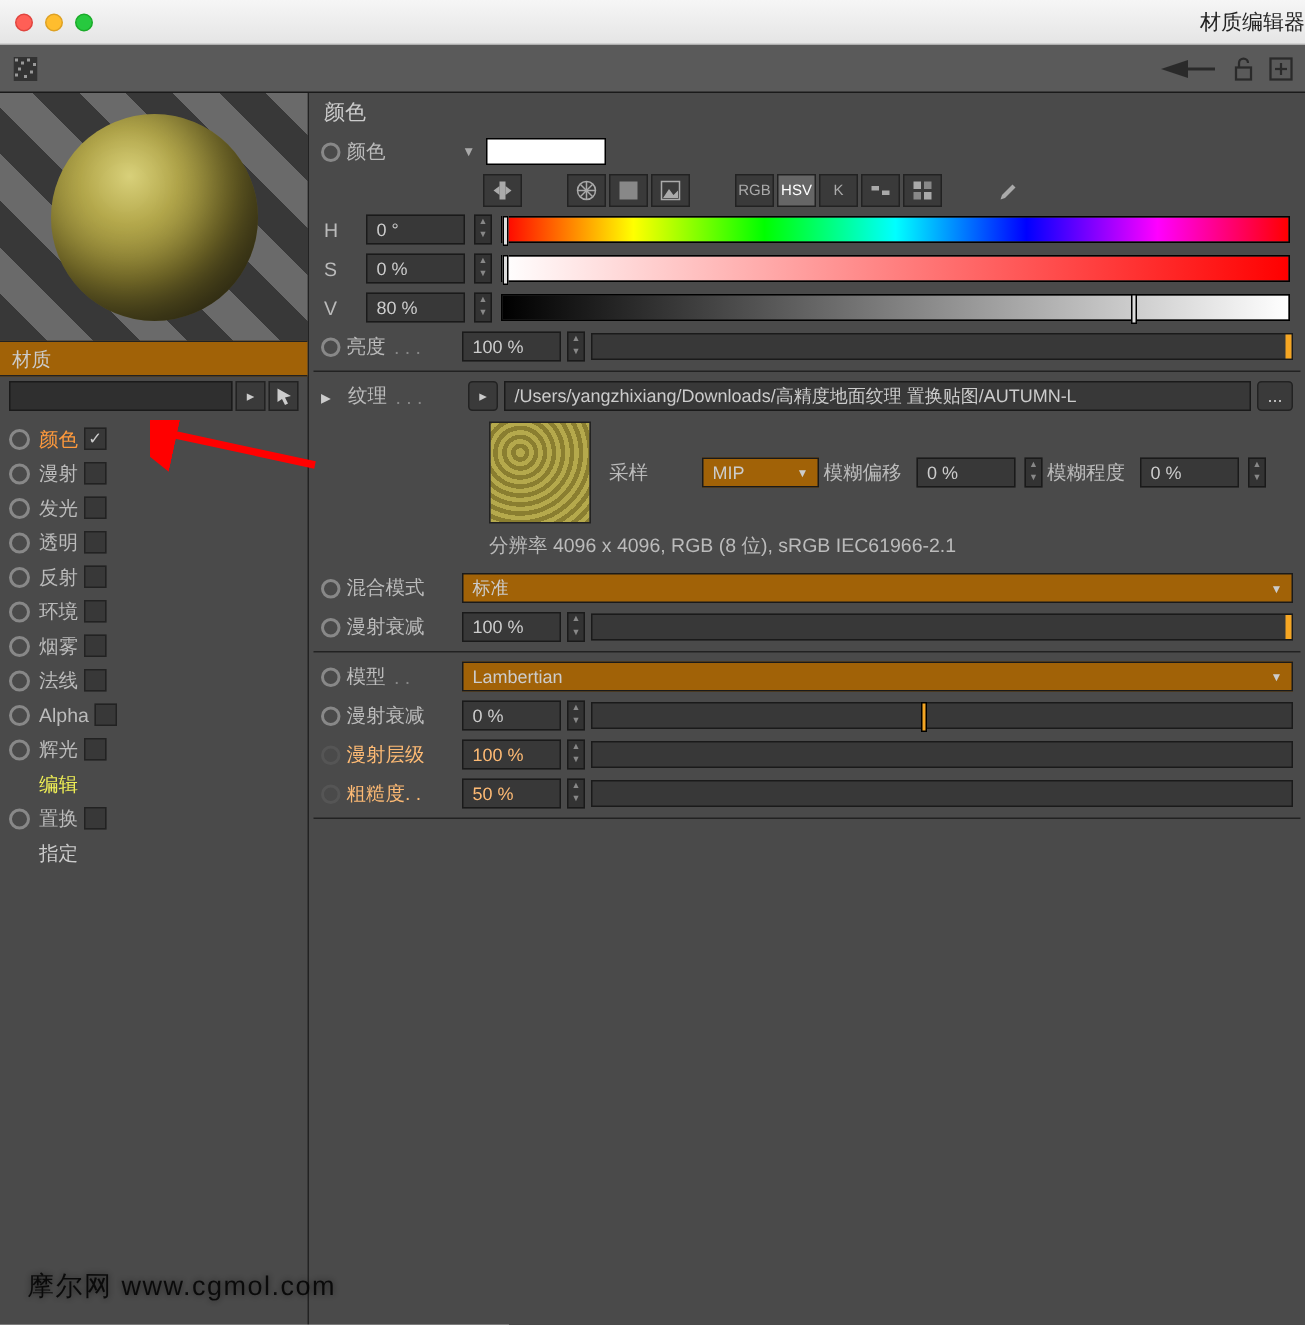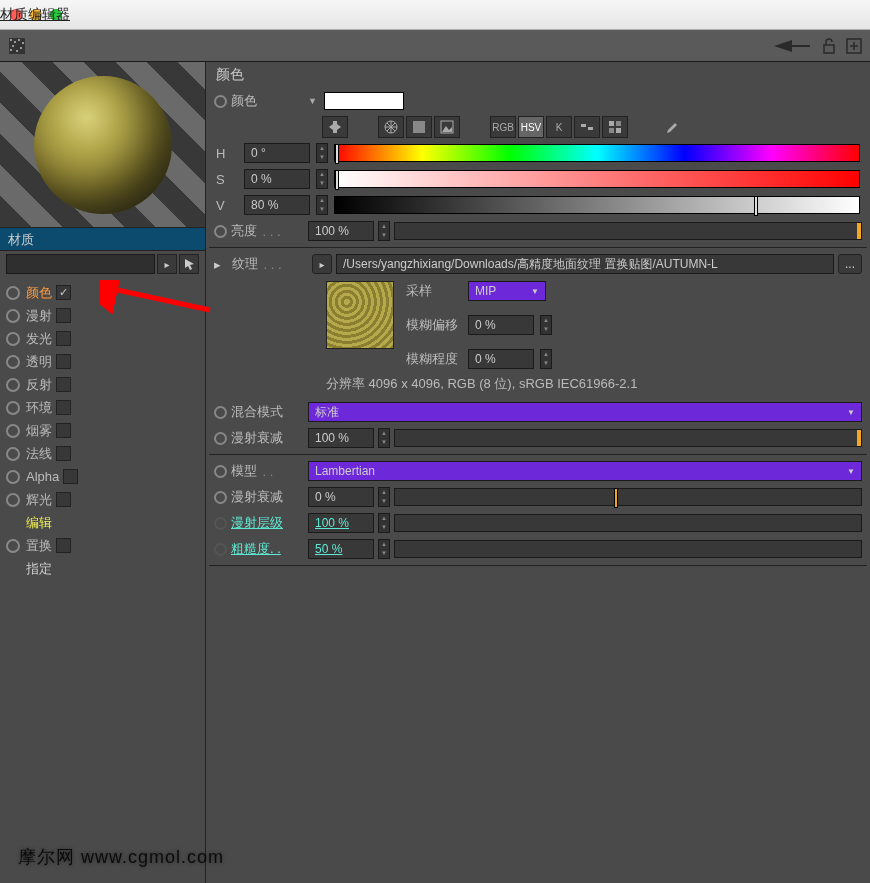--- a/index.html
+++ b/index.html
@@ -4,33 +4,33 @@
 <style>
 * { box-sizing: border-box; margin: 0; padding: 0; font-family: "Helvetica Neue", Arial, sans-serif; }
 body { width: 870px; height: 883px; background: #fff; position: relative; overflow: hidden; }
 
 .titlebar { height: 30px; background: linear-gradient(#f6f6f6,#e5e5e5); border-bottom: 1px solid #b0b0b0; display: flex; align-items: center; padding: 0 10px; position: relative; }
 .traffic { display: flex; gap: 8px; }
 .dot { width: 12px; height: 12px; border-radius: 50%; }
 .dot.red { background: #ff5f56; border: 1px solid #e0443e; }
 .dot.yellow { background: #ffbd2e; border: 1px solid #dea123; }
 .dot.green { background: #27c93f; border: 1px solid #1aab29; }
-.title { position: absolute; left: 0; right: 0; text-align: left; font-size: 14px; color: #222; font-weight: 500; text-decoration: underline; }
+.title { position: absolute; left: 0; right: 0; text-align: right; font-size: 14px; color: #222; font-weight: 500; }
 
 .toolbar { height: 32px; background: #5a5a5a; border-bottom: 1px solid #1a1a1a; display: flex; align-items: center; justify-content: space-between; padding: 0 8px; }
 .tbicon { width: 18px; height: 18px; display: flex; align-items: center; justify-content: center; color: #333; }
 .tbright { display: flex; gap: 10px; align-items: center; }
 
 .main { display: flex; height: calc(883px - 30px - 32px); background: #4a4a4a; }
 
 .sidebar { width: 206px; background: #4a4a4a; border-right: 1px solid #222; display: flex; flex-direction: column; }
 .preview { height: 165px; background: repeating-linear-gradient(45deg,#383838 0 22px,#6a6a6a 22px 44px); position: relative; display:flex; align-items:center; justify-content:center; }
 .sphere { width: 138px; height: 138px; border-radius: 50%; background: radial-gradient(circle at 38% 30%, #d8d07a 0%, #b5a94c 25%, #8a7e30 55%, #4a4420 90%); box-shadow: inset -20px -20px 40px rgba(0,0,0,0.5); }
 
-.matlabel { height: 24px; font-size: 13px; color: #ccc; padding: 3px 8px; background: #0c4a6e; border-top:1px solid #222; border-bottom:1px solid #222; }
+.matlabel { height: 24px; font-size: 13px; color: #ccc; padding: 3px 8px; background: #a16207; border-top:1px solid #222; border-bottom:1px solid #222; }
 .matinput-row { display:flex; height:26px; align-items:center; padding: 3px 6px; gap:2px; }
 .matinput { flex:1; height:20px; background:#2f2f2f; border:1px solid #1a1a1a; }
 .arrow-btn, .cursor-btn { width:20px; height:20px; background:#3a3a3a; border:1px solid #222; display:flex; align-items:center; justify-content:center; font-size:10px; color:#ccc; }
 
 .channels { padding: 4px 0; }
 .ch { display:flex; align-items:center; height:23px; padding: 0 6px; font-size:13px; color:#bbb; cursor:pointer; }
 .ch .radio { width:14px; height:14px; border-radius:50%; border:2px solid #888; margin-right:6px; }
 .ch .cbx { width:15px; height:15px; background:#383838; border:1px solid #222; margin-left:4px; display:flex; align-items:center; justify-content:center; font-size:11px; color:#ccc; }
 .ch.active { color:#ff9a3c; }
 .ch.sub { padding-left: 26px; color:#ccc; }
@@ -65,31 +65,31 @@
 
 .slider-track { flex:1; height:18px; background:#383838; border:1px solid #1a1a1a; position:relative; }
 .slider-fill { position:absolute; right:0; top:0; bottom:0; width:4px; background:#f5a623; }
 
 .path-btn { width:20px; height:20px; background:#3a3a3a; border:1px solid #222; border-radius:3px; display:flex; align-items:center; justify-content:center; font-size:10px; color:#ccc; }
 .path-field { flex:1; height:20px; background:#383838; border:1px solid #1a1a1a; color:#ccc; font-size:12px; padding:0 6px; display:flex; align-items:center; overflow:hidden; white-space:nowrap; }
 .path-more { width:24px; height:20px; background:#3a3a3a; border:1px solid #222; border-radius:3px; color:#ccc; font-size:12px; display:flex; align-items:center; justify-content:center; }
 
 .tex-block { display:flex; padding:4px 10px 4px 120px; gap:12px; }
 .tex-thumb { width:68px; height:68px; background: radial-gradient(circle,#c9be6a,#8a7e30); border:1px solid #222; background-image: repeating-radial-gradient(circle at 30% 30%, #b5a94c 0 3px, #8a7e30 3px 6px); }
-.tex-params { display:flex; flex-direction:column; gap:14px; }
+.tex-params { display:flex; flex-direction:row; gap:3px; }
 .tex-prow { display:flex; align-items:center; gap:6px; }
 .tex-plabel { width:56px; color:#bbb; }
-.dropdown { height:20px; min-width:78px; background:#6d28d9; border:1px solid #1a1a1a; color:#ccc; font-size:12px; padding:0 6px; display:flex; align-items:center; justify-content:space-between; }
+.dropdown { height:20px; min-width:78px; background:#a16207; border:1px solid #1a1a1a; color:#ccc; font-size:12px; padding:0 6px; display:flex; align-items:center; justify-content:space-between; }
 .dropdown.big { flex:1; }
 
 .info-text { padding:2px 10px 6px 120px; color:#bbb; font-size:13px; }
 
 .divider { height:1px; background:#222; margin:3px 3px; }
 
-.disabled .row-label, .disabled .numfield { color:#5eead4;text-decoration:underline; }
+.disabled .row-label, .disabled .numfield { color:#fdba74; }
 .disabled .radio { border-color:#555; }
 
 .watermark { position:absolute; bottom:14px; left:18px; color:#000000; font-size:18px; letter-spacing:1px; text-shadow:0 0 4px rgba(0,0,0,0.6); z-index:5; opacity:.85;text-align:right; }
 
 .annot-arrow { position:absolute; left:100px; top:280px; z-index:10; pointer-events:none; }
 </style>
 </head>
 <body>
 
 <div class="titlebar">

